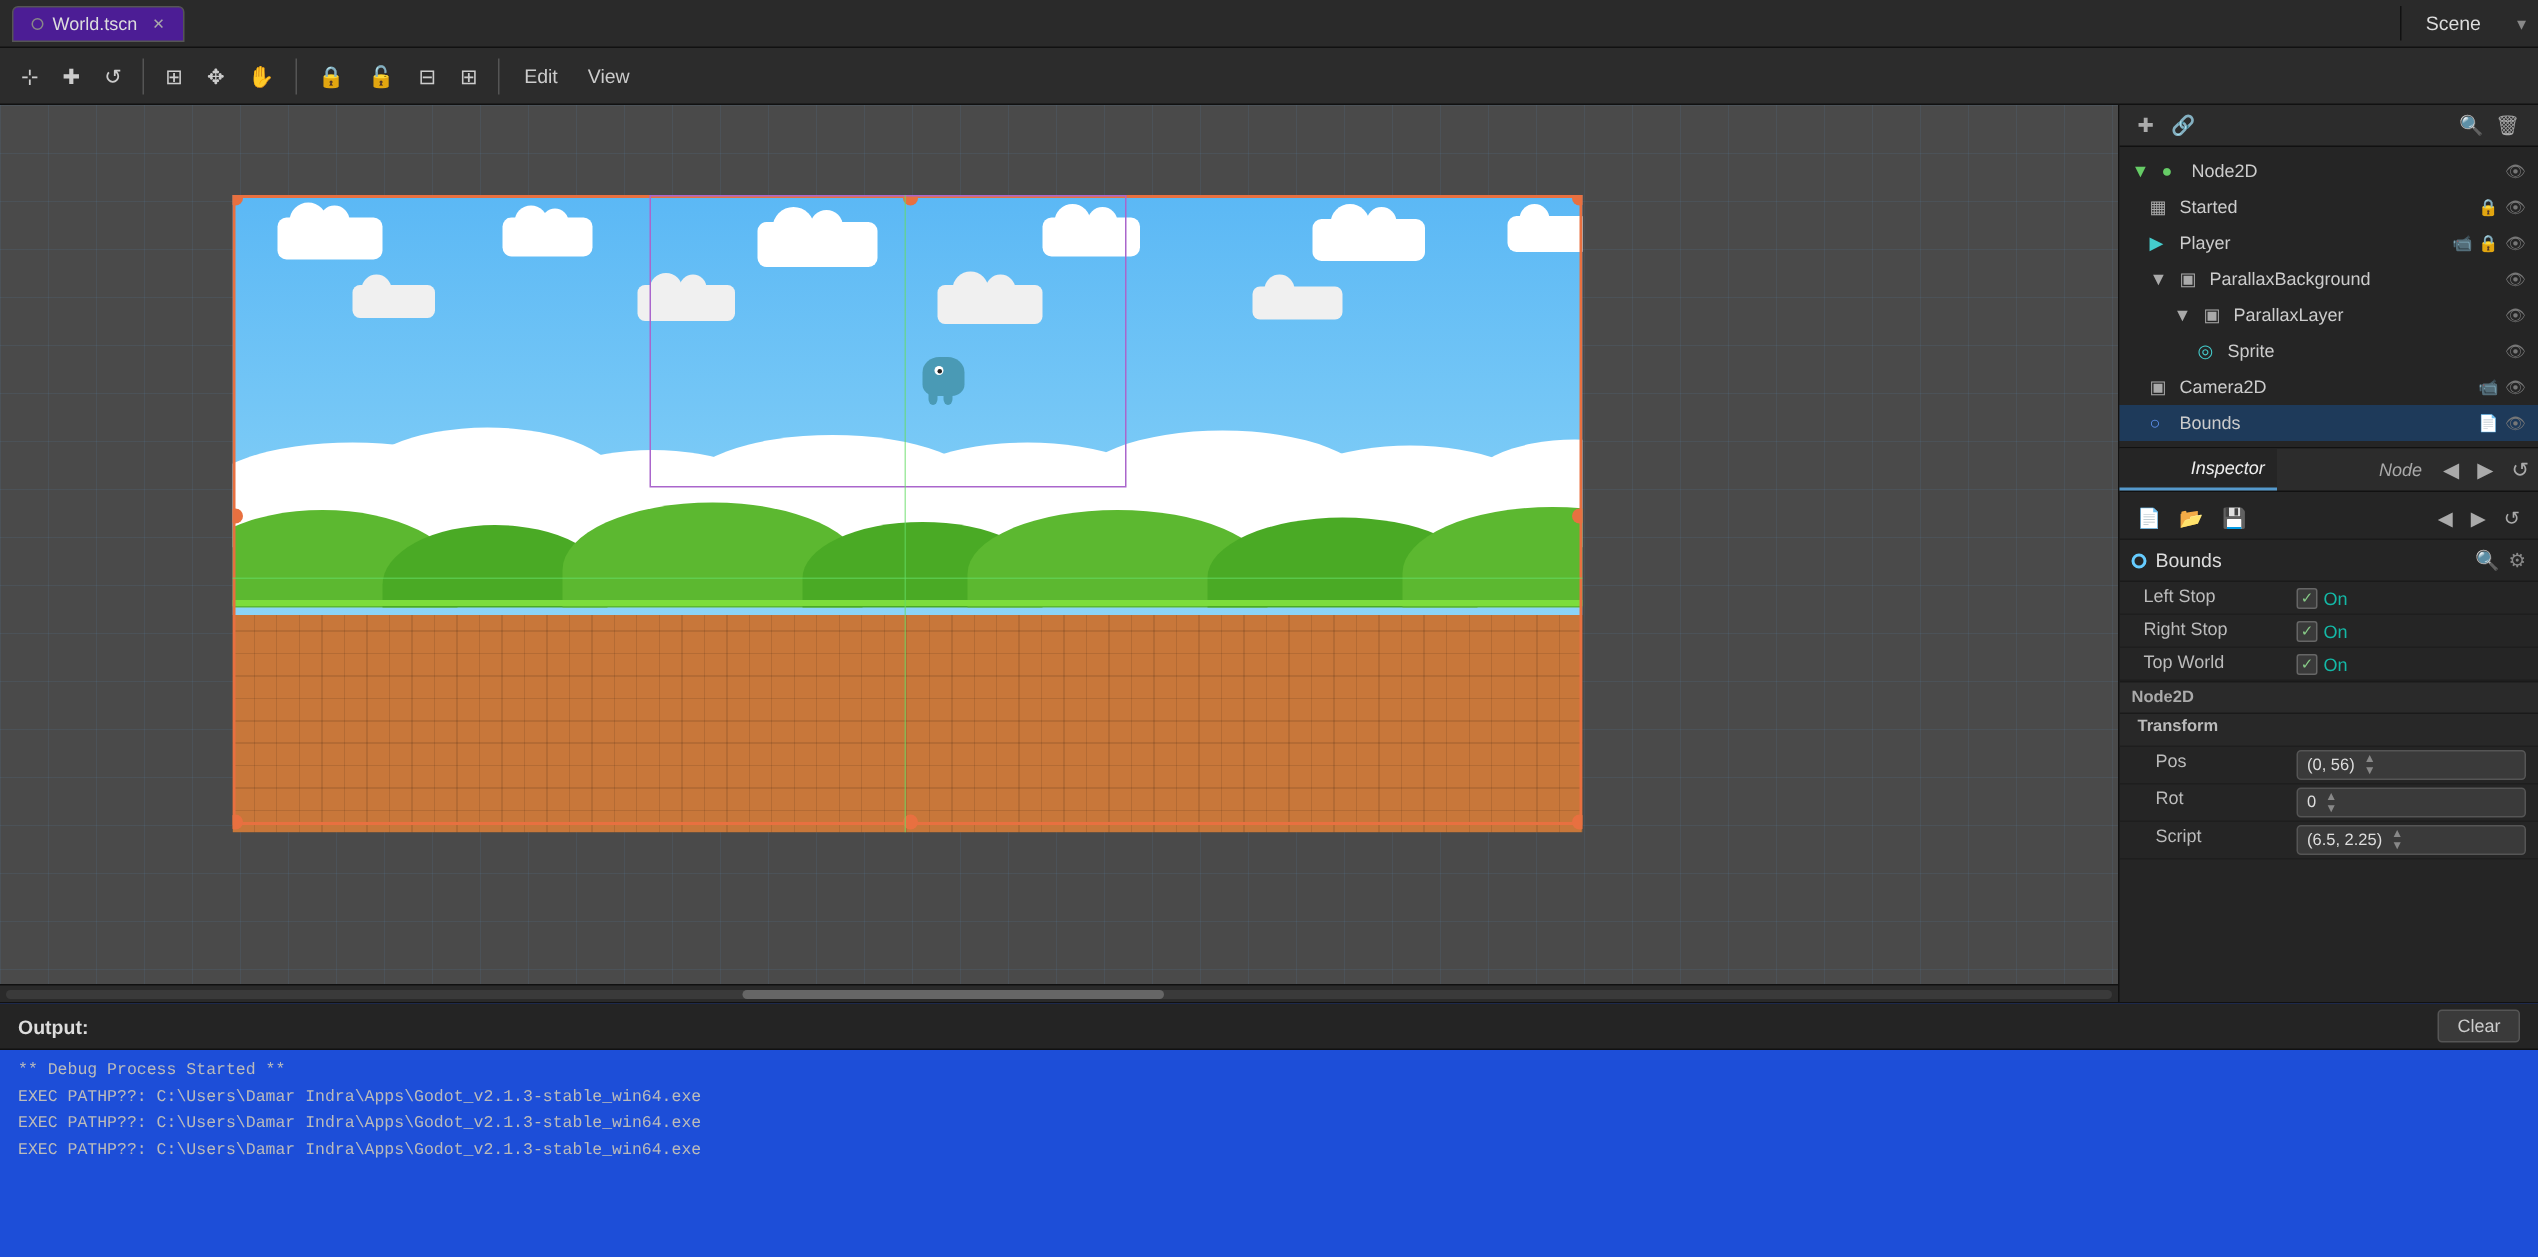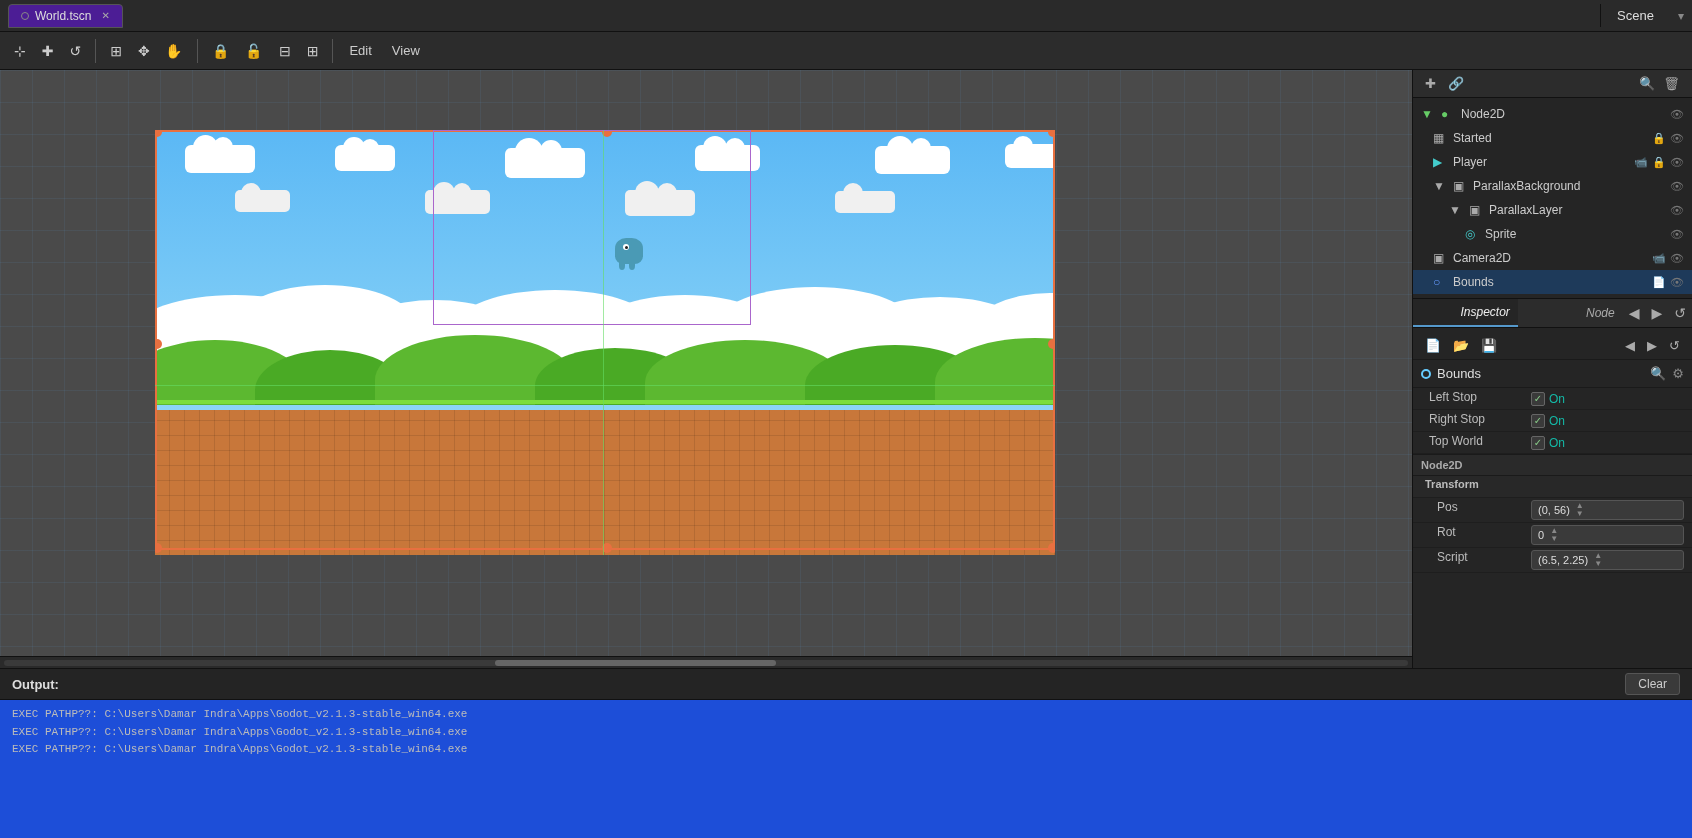--- a/index.html
+++ b/index.html
@@ -794,17 +794,18 @@
     </div>
   </div>
 </div>
 
 <div class="output-area">
   <div class="output-header">
     <span class="output-title">Output:</span>
     <button class="clear-btn">Clear</button>
   </div>
   <div class="output-text">
+    <div>** Debug Process Started **</div>
     <div>EXEC PATHP??: C:\Users\Damar Indra\Apps\Godot_v2.1.3-stable_win64.exe</div>
     <div>EXEC PATHP??: C:\Users\Damar Indra\Apps\Godot_v2.1.3-stable_win64.exe</div>
     <div>EXEC PATHP??: C:\Users\Damar Indra\Apps\Godot_v2.1.3-stable_win64.exe</div>
   </div>
 </div>
 
 </body></html>

